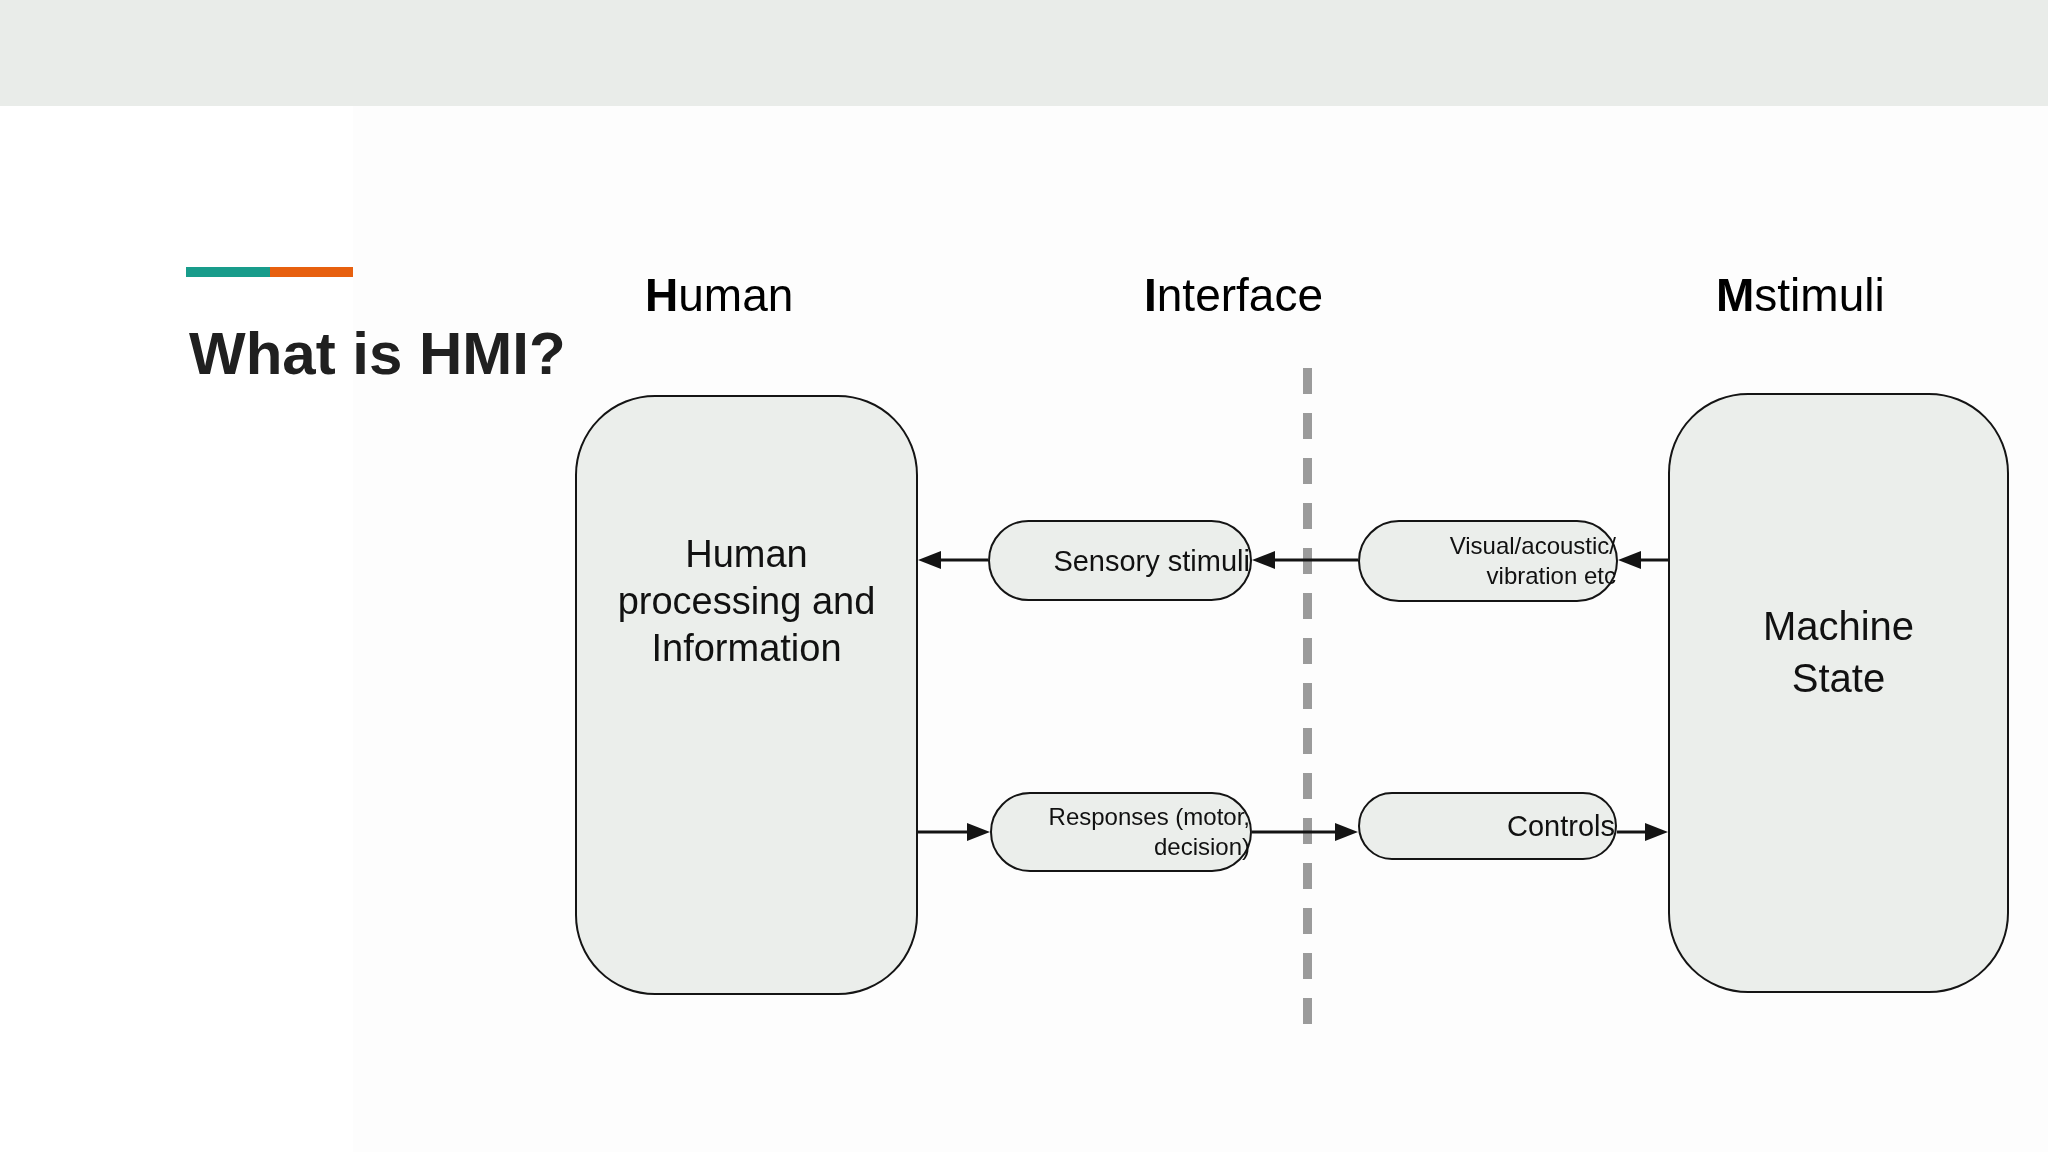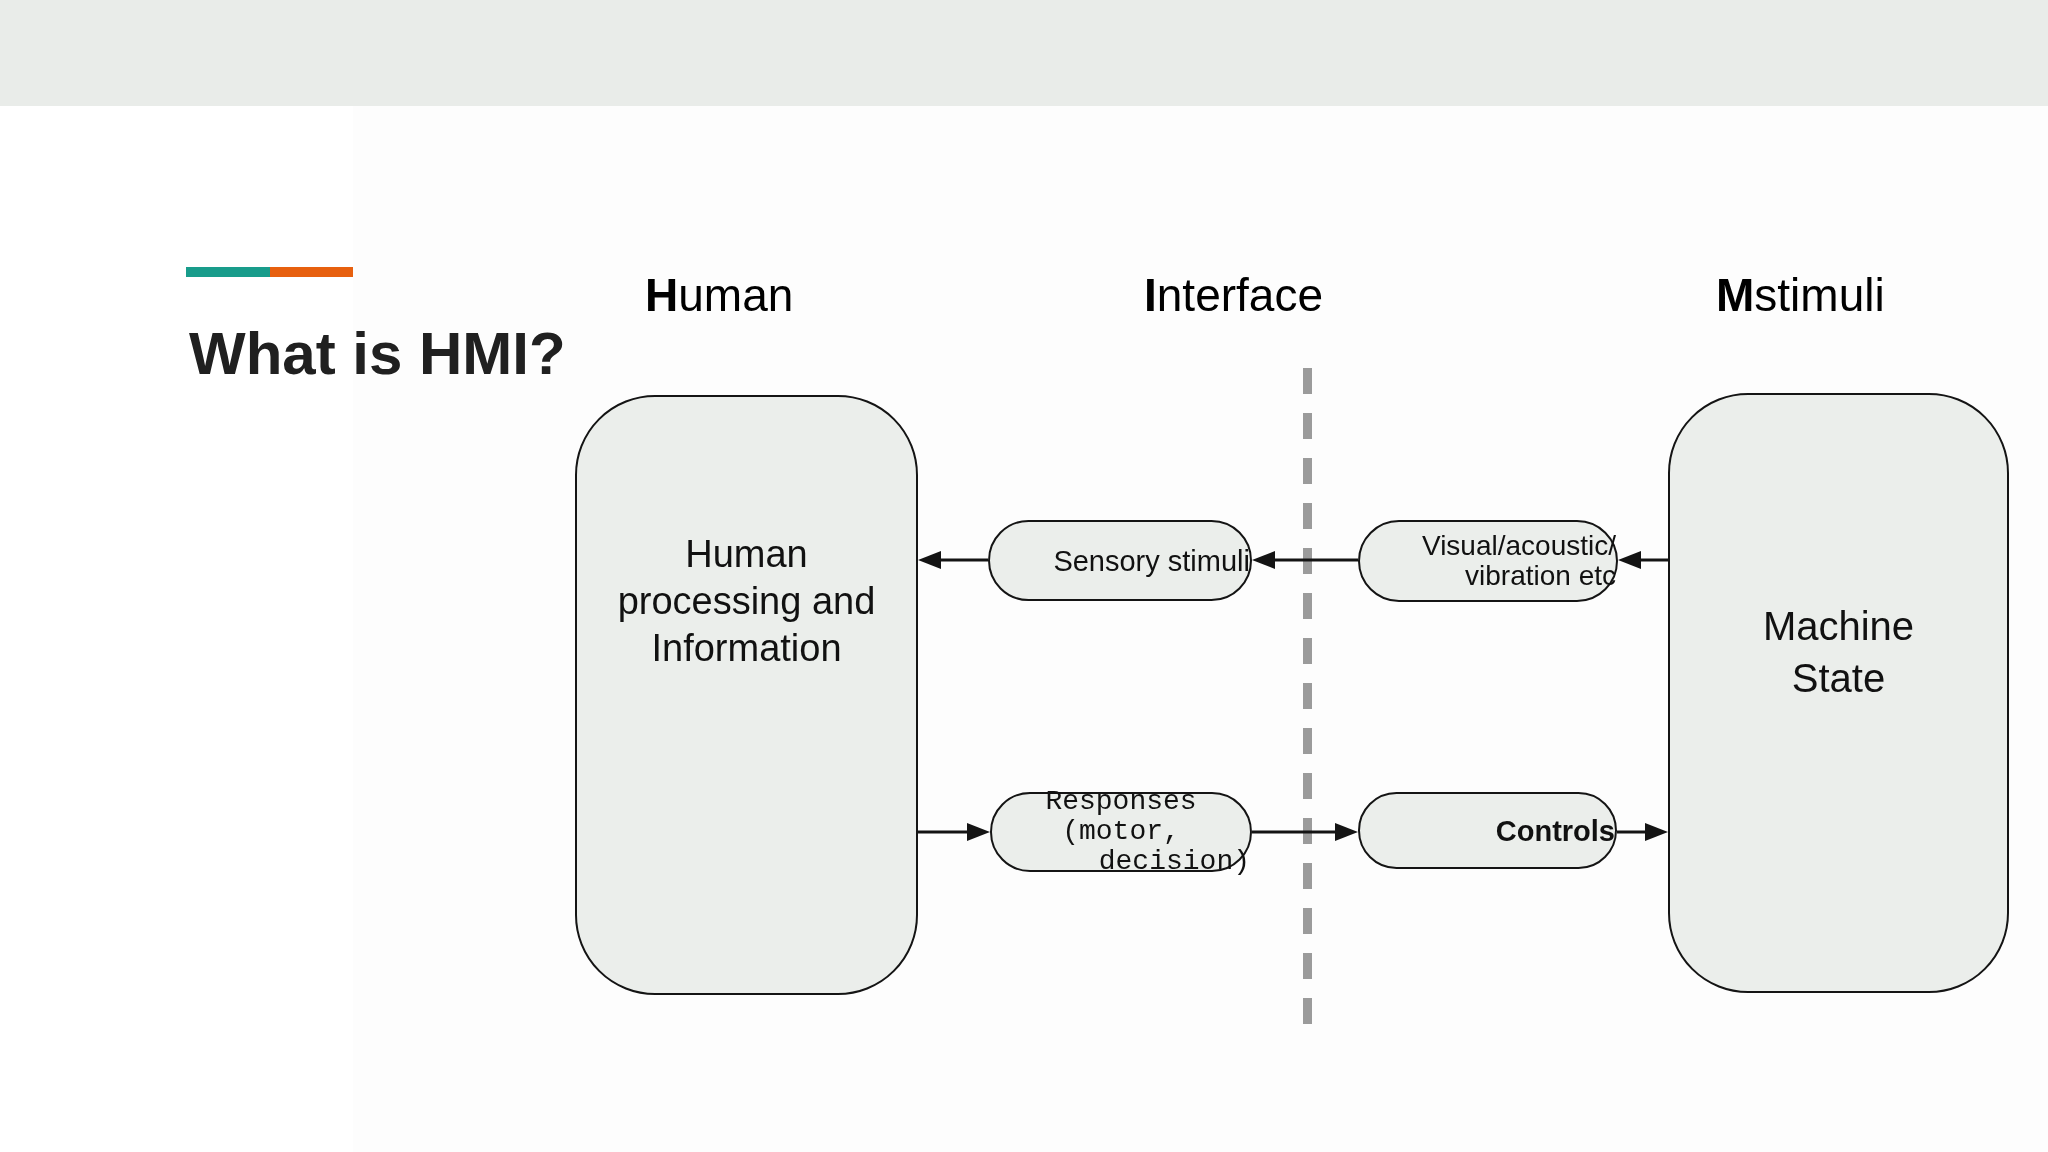--- a/index.html
+++ b/index.html
@@ -49,24 +49,24 @@
   .pill{
     position:absolute;box-sizing:border-box;
     background:var(--c-fill,#ebeeeb);
     border:2.5px solid var(--c-border,#141414);
     border-radius:999px;
     display:flex;flex-direction:column;align-items:flex-end;justify-content:center;
     text-align:center;
   }
   #pill-sensory{left:988px;top:520px;width:264px;height:81px;}
   #pill-visual{left:1358px;top:520px;width:260px;height:82px;}
-  #pill-responses{left:990px;top:792px;width:262px;height:80px;font-family:Liberation Mono, monospace;}
-  #pill-controls{left:1358px;top:792px;width:259px;height:77px;font-weight:bold;}
+  #pill-responses{left:990px;top:792px;width:262px;height:80px;}
+  #pill-controls{left:1358px;top:792px;width:259px;height:68px;}
   .pill-line-lg{font-size:29px;line-height:34px;color:var(--c-text,#111);}
-  .pill-line-sm{font-size:28px;line-height:30px;color:var(--c-text,#111);}
+  .pill-line-sm{font-size:24px;line-height:30px;color:var(--c-text,#111);}
 
   .dashline{
     position:absolute;left:1303px;top:368px;width:9px;height:663px;
     background:repeating-linear-gradient(
       to bottom,
       var(--c-dash,#9b9b9b) 0px, var(--c-dash,#9b9b9b) 26px,
       transparent 26px, transparent 45px);
   }
   svg.arrows{position:absolute;left:0;top:0;pointer-events:none;}
   .arrow-line{stroke:var(--c-border,#141414);stroke-width:3;}

